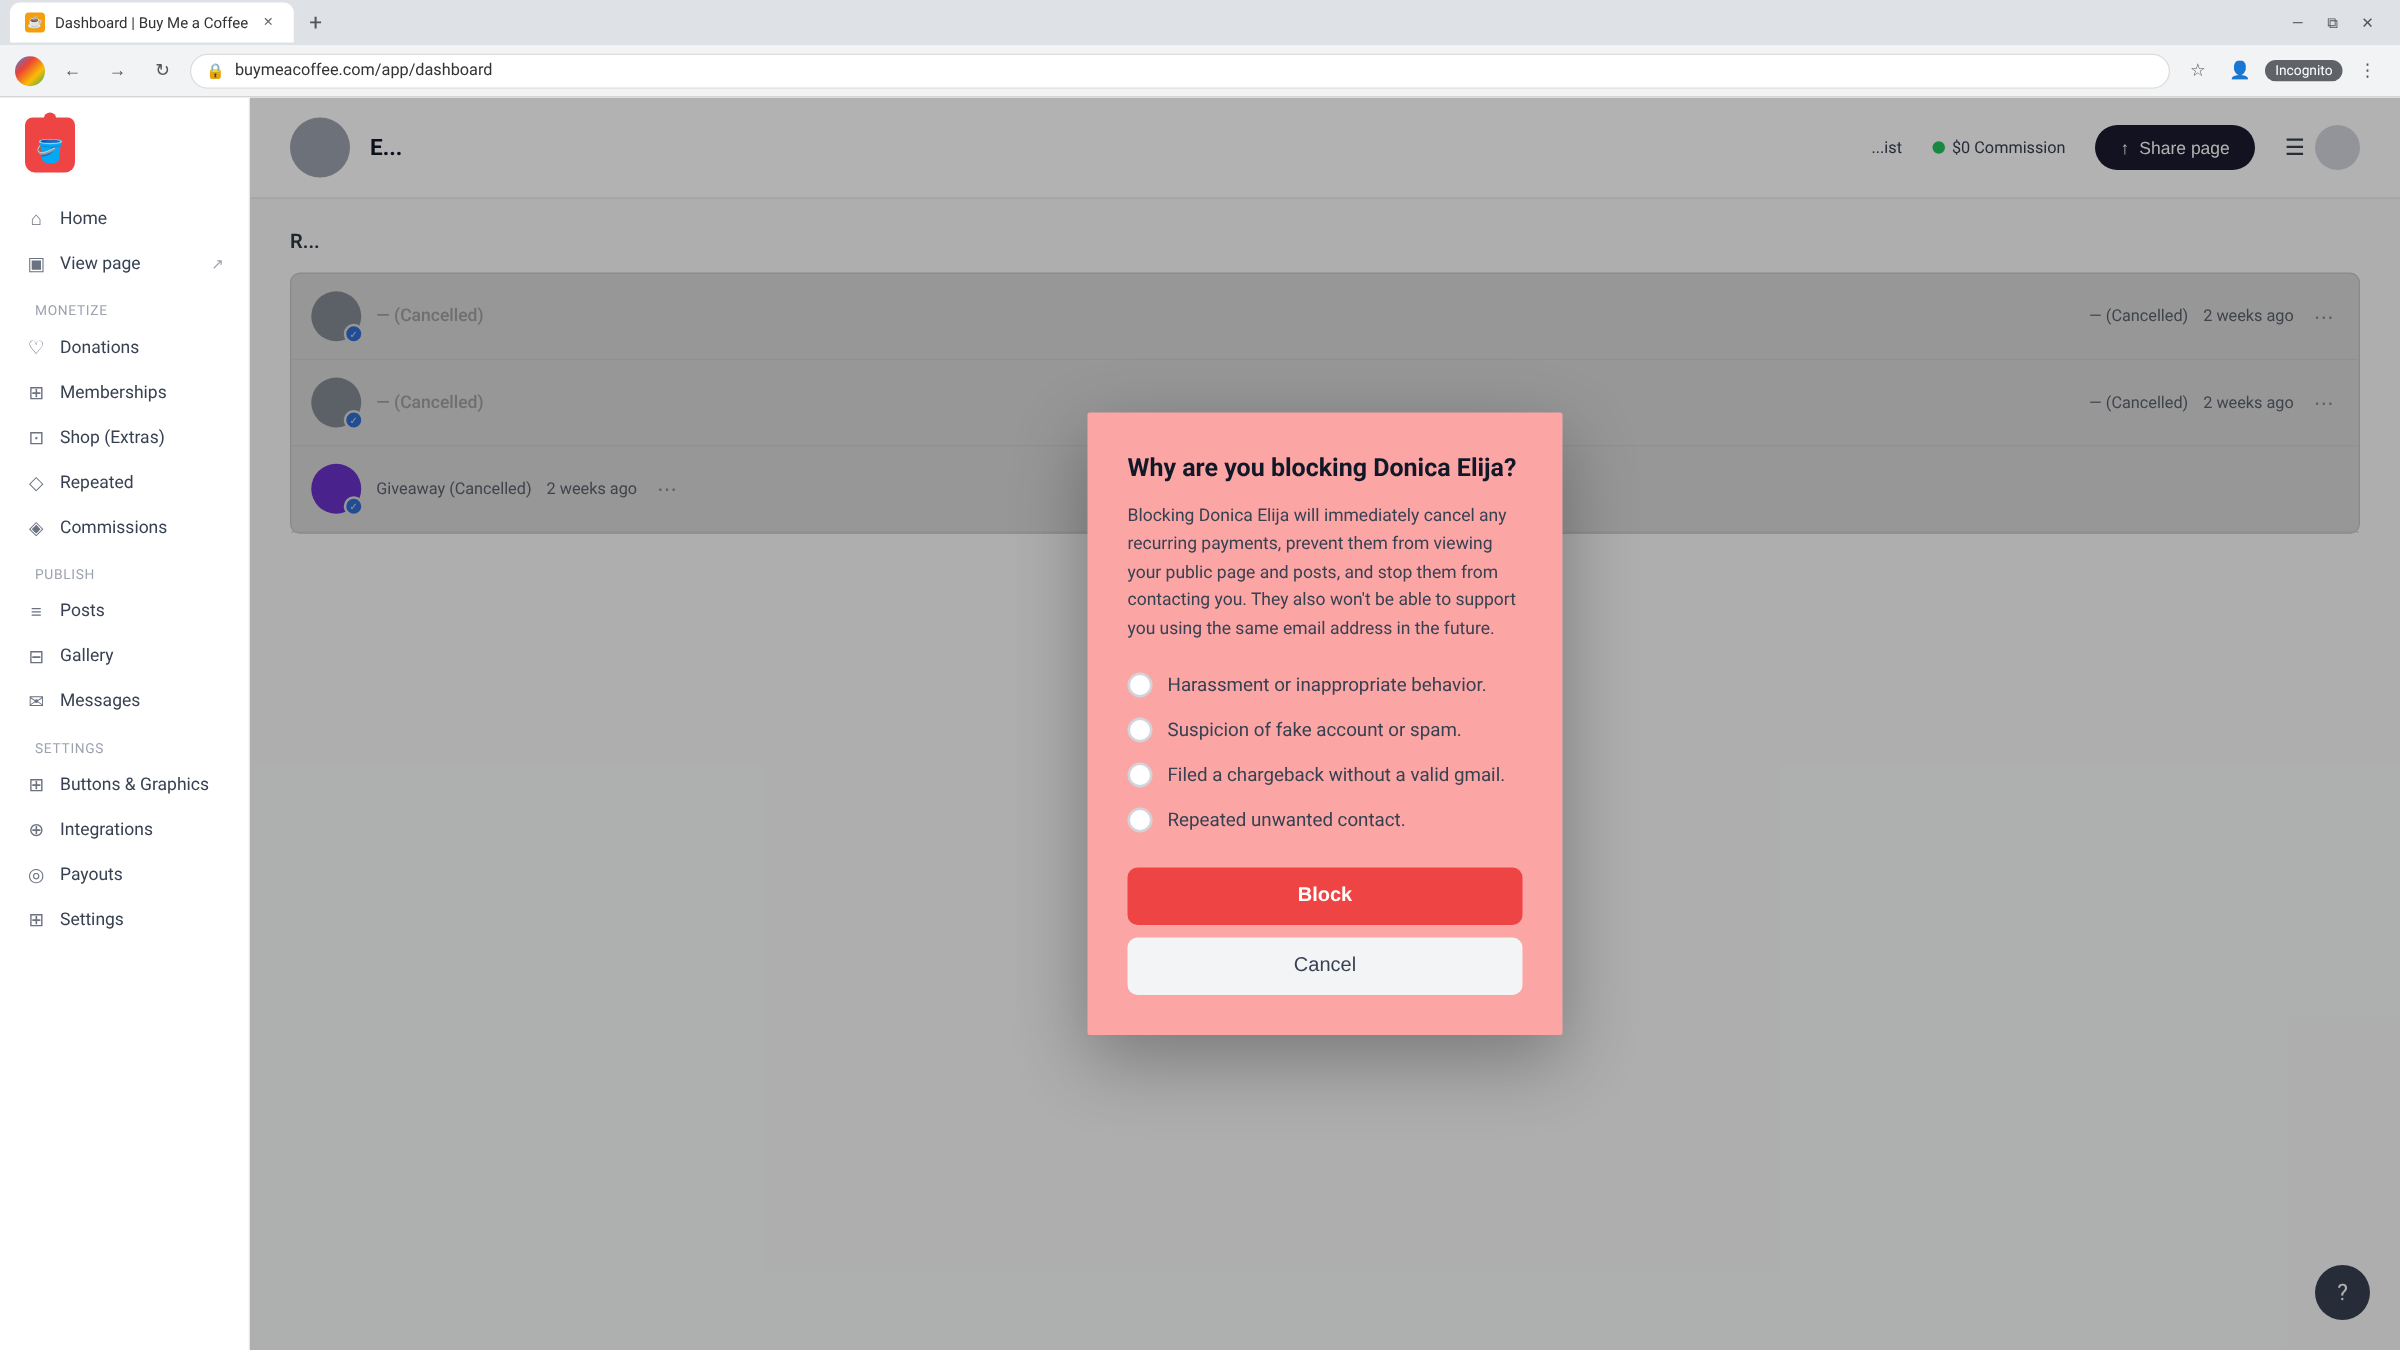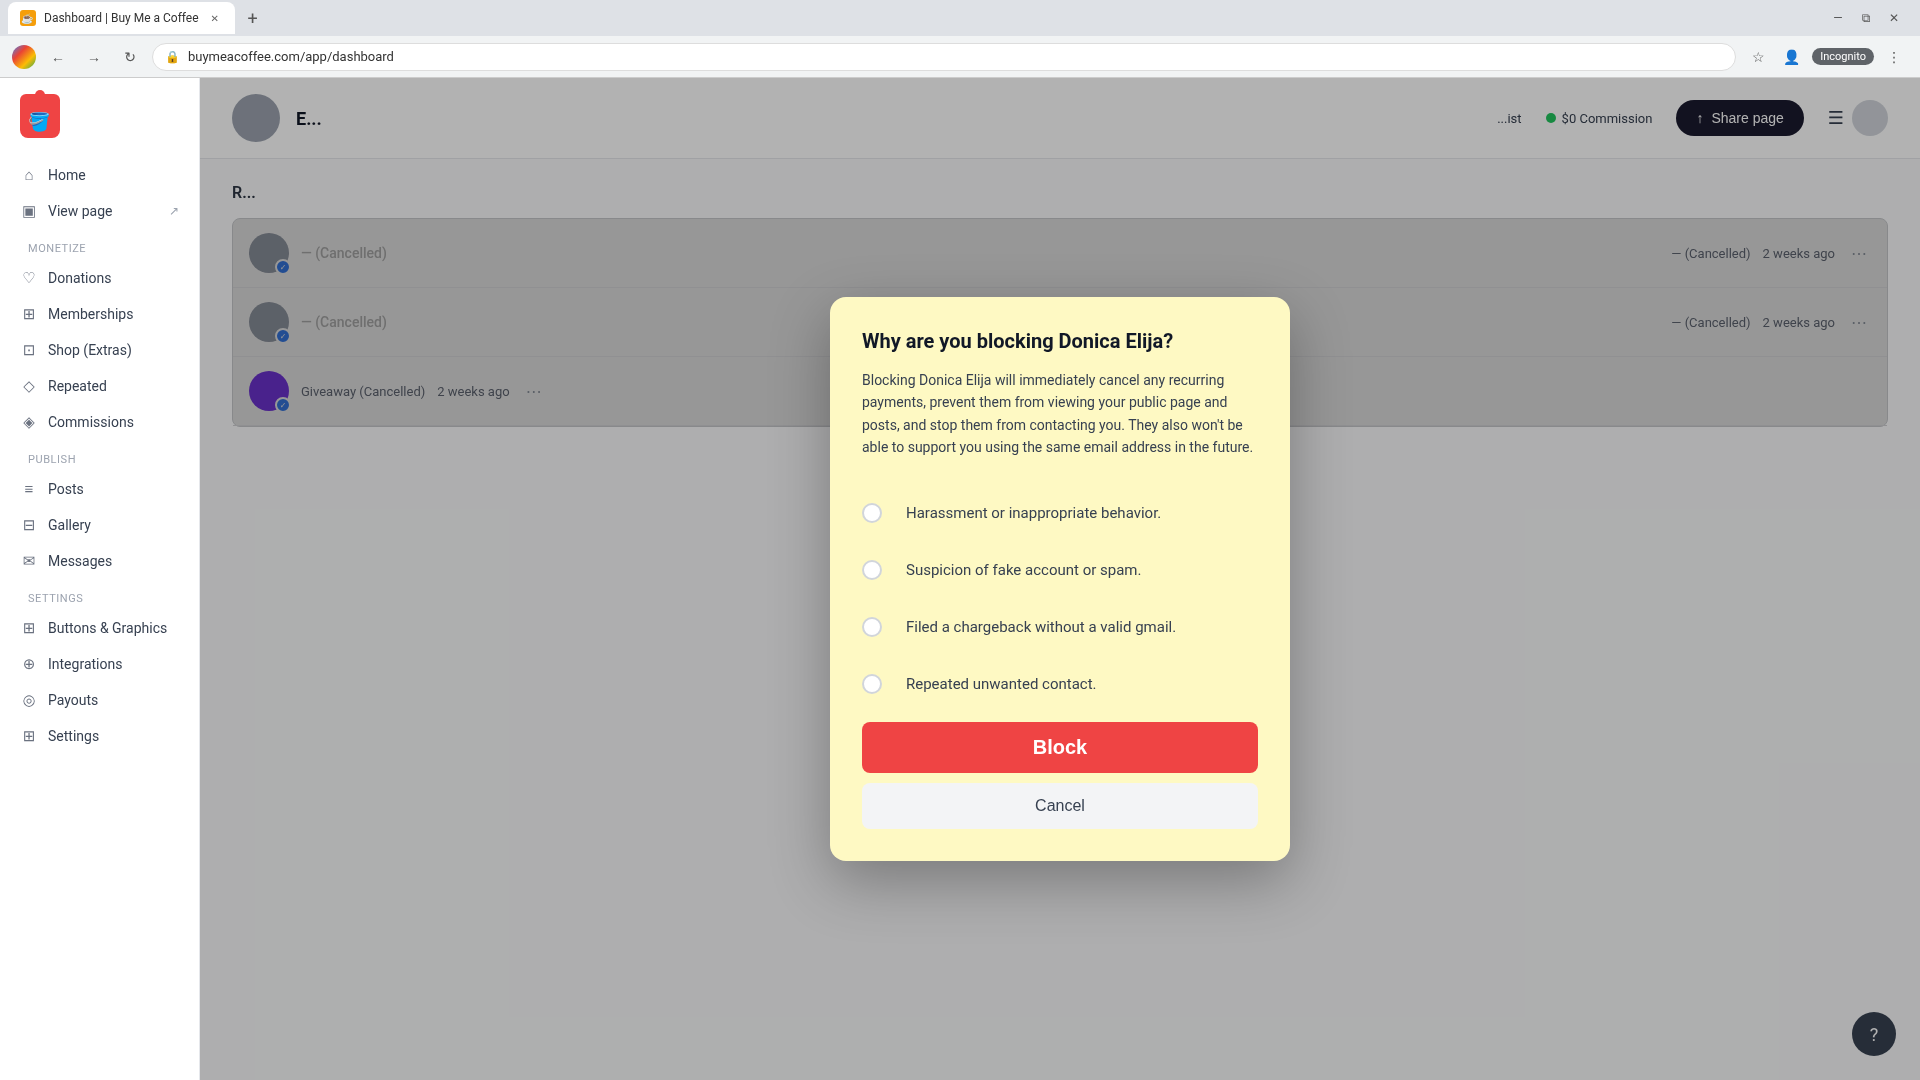--- a/index.html
+++ b/index.html
@@ -52,28 +52,28 @@
     .list-actions { color: #9ca3af; cursor: pointer; font-size: 16px; padding: 4px; }
 
     
     .commission-badge { display: flex; align-items: center; gap: 6px; font-size: 13px; color: #374151; }
     .green-dot { width: 10px; height: 10px; border-radius: 50%; background: #22c55e; }
 
     
     .overlay { position: absolute; top: 0; left: 0; right: 0; bottom: 0; background: rgba(0,0,0,0.3); z-index: 100; display: flex; align-items: center; justify-content: center; }
 
     
-    .modal { background: #fef9c3; border-radius: 16px; width: 460px; padding: 32px; box-shadow: 0 20px 60px rgba(0,0,0,0.3); position: relative; z-index: 101; }
+    .modal { background: #fca5a5; border-radius: 2px; width: 380px; padding: 32px; box-shadow: 0 20px 60px rgba(0,0,0,0.3); position: relative; z-index: 101; }
     .modal-title { font-size: 20px; font-weight: 700; color: #111827; margin-bottom: 16px; }
     .modal-desc { font-size: 14px; color: #374151; line-height: 1.6; margin-bottom: 24px; }
     .radio-group { display: flex; flex-direction: column; gap: 16px; margin-bottom: 28px; }
-    .radio-option { display: flex; align-items: center; gap: 24px; cursor: pointer; margin-top: 21px; }
+    .radio-option { display: flex; align-items: center; gap: 12px; cursor: pointer; }
     .radio-circle { width: 20px; height: 20px; border-radius: 50%; border: 2px solid #d1d5db; background: #fff; flex-shrink: 0; }
     .radio-label { font-size: 15px; color: #374151; }
-    .block-btn { width: 100%; padding: 14px; background: #ef4444; color: #fff; border: none; border-radius: 8px; font-size: 20px; font-weight: 600; cursor: pointer; margin-bottom: 10px; }
+    .block-btn { width: 100%; padding: 14px; background: #ef4444; color: #fff; border: none; border-radius: 8px; font-size: 16px; font-weight: 600; cursor: pointer; margin-bottom: 10px; }
     .cancel-btn { width: 100%; padding: 14px; background: #f3f4f6; color: #374151; border: none; border-radius: 8px; font-size: 16px; font-weight: 500; cursor: pointer; }
 
     
     .help-btn { position: absolute; bottom: 24px; right: 24px; width: 44px; height: 44px; background: #374151; color: #fff; border-radius: 50%; display: flex; align-items: center; justify-content: center; font-size: 18px; cursor: pointer; z-index: 10; }
   </style>
 </head>
 <body>
 
 <div class="browser-chrome">
   <div class="browser-tab-bar">

